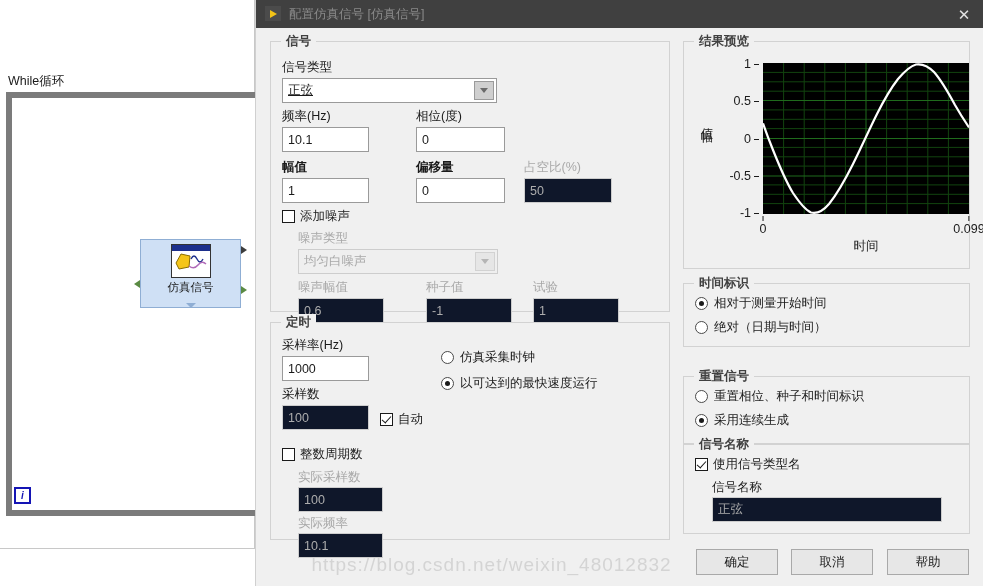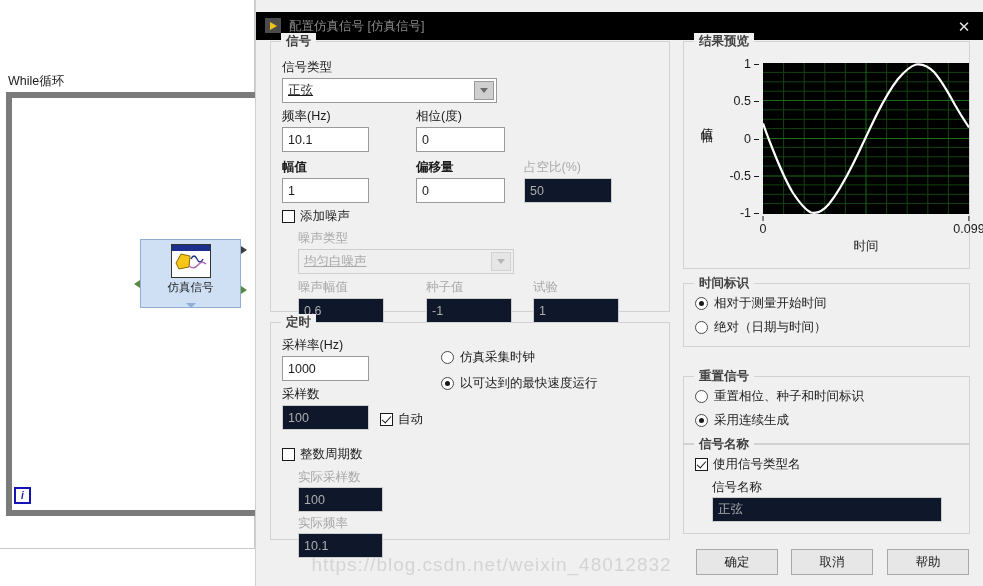--- a/index.html
+++ b/index.html
@@ -36,21 +36,21 @@
               border-top:5px solid #8faed4;}
   .vi-term{position:absolute;width:0;height:0;border-top:4px solid transparent;
            border-bottom:4px solid transparent;}
   .vi-term.left{border-right:6px solid #5a8a42;left:-7px;}
   .vi-term.right{border-left:6px solid #5a8a42;right:-7px;}
   .vi-term.dark{border-left-color:#3c3c3c;border-right-color:#3c3c3c;}
 
   
   #dialog{position:absolute;left:255px;top:0;width:728px;height:586px;
           background:#f0f0f0;border-left:1px solid #d0d0d0;box-sizing:border-box;}
-  #titlebar{position:absolute;left:0;top:0;width:100%;height:28px;background:#000000;margin-top:12px;}
+  #titlebar{position:absolute;left:0;top:0;width:100%;height:28px;background:#404040;}
   #title-icon{position:absolute;left:9px;top:6px;width:16px;height:15px;background:#4b4b4b;
               display:flex;align-items:center;justify-content:center;}
   #title-icon .tri{width:0;height:0;border-top:4px solid transparent;border-bottom:4px solid transparent;
                    border-left:7px solid #f2c317;margin-left:1px;}
   #title-text{position:absolute;left:33px;top:6px;font-size:12.5px;color:#8a8a8a;white-space:nowrap;}
   #close-btn{position:absolute;right:6px;top:4px;width:26px;height:20px;
              display:flex;align-items:center;justify-content:center;
              font-size:15px;color:#e2e2e2;line-height:1;}
 
   
@@ -178,21 +178,21 @@
 
     <div class="lbl dim" style="left:253px;top:117px;">占空比(%)</div>
     <div class="field dim" style="left:253px;top:136px;width:88px;">50</div>
 
     <div class="chk" style="left:11px;top:166px;">
       <span class="box"></span>
       <span>添加噪声</span>
     </div>
 
     <div class="lbl dim" style="left:27px;top:188px;">噪声类型</div>
-    <div class="combo dim" style="left:27px;top:207px;width:216px;text-decoration:underline;">
+    <div class="combo dim" style="left:27px;top:207px;width:200px;">
       <span>均匀白噪声</span>
       <span class="arrow-box">
           <span class="chev"></span>
         </span>
     </div>
 
     <div class="lbl dim" style="left:27px;top:237px;">噪声幅值</div>
     <div class="field dim" style="left:27px;top:256px;width:86px;">0.6</div>
 
     <div class="lbl dim" style="left:155px;top:237px;">种子值</div>

